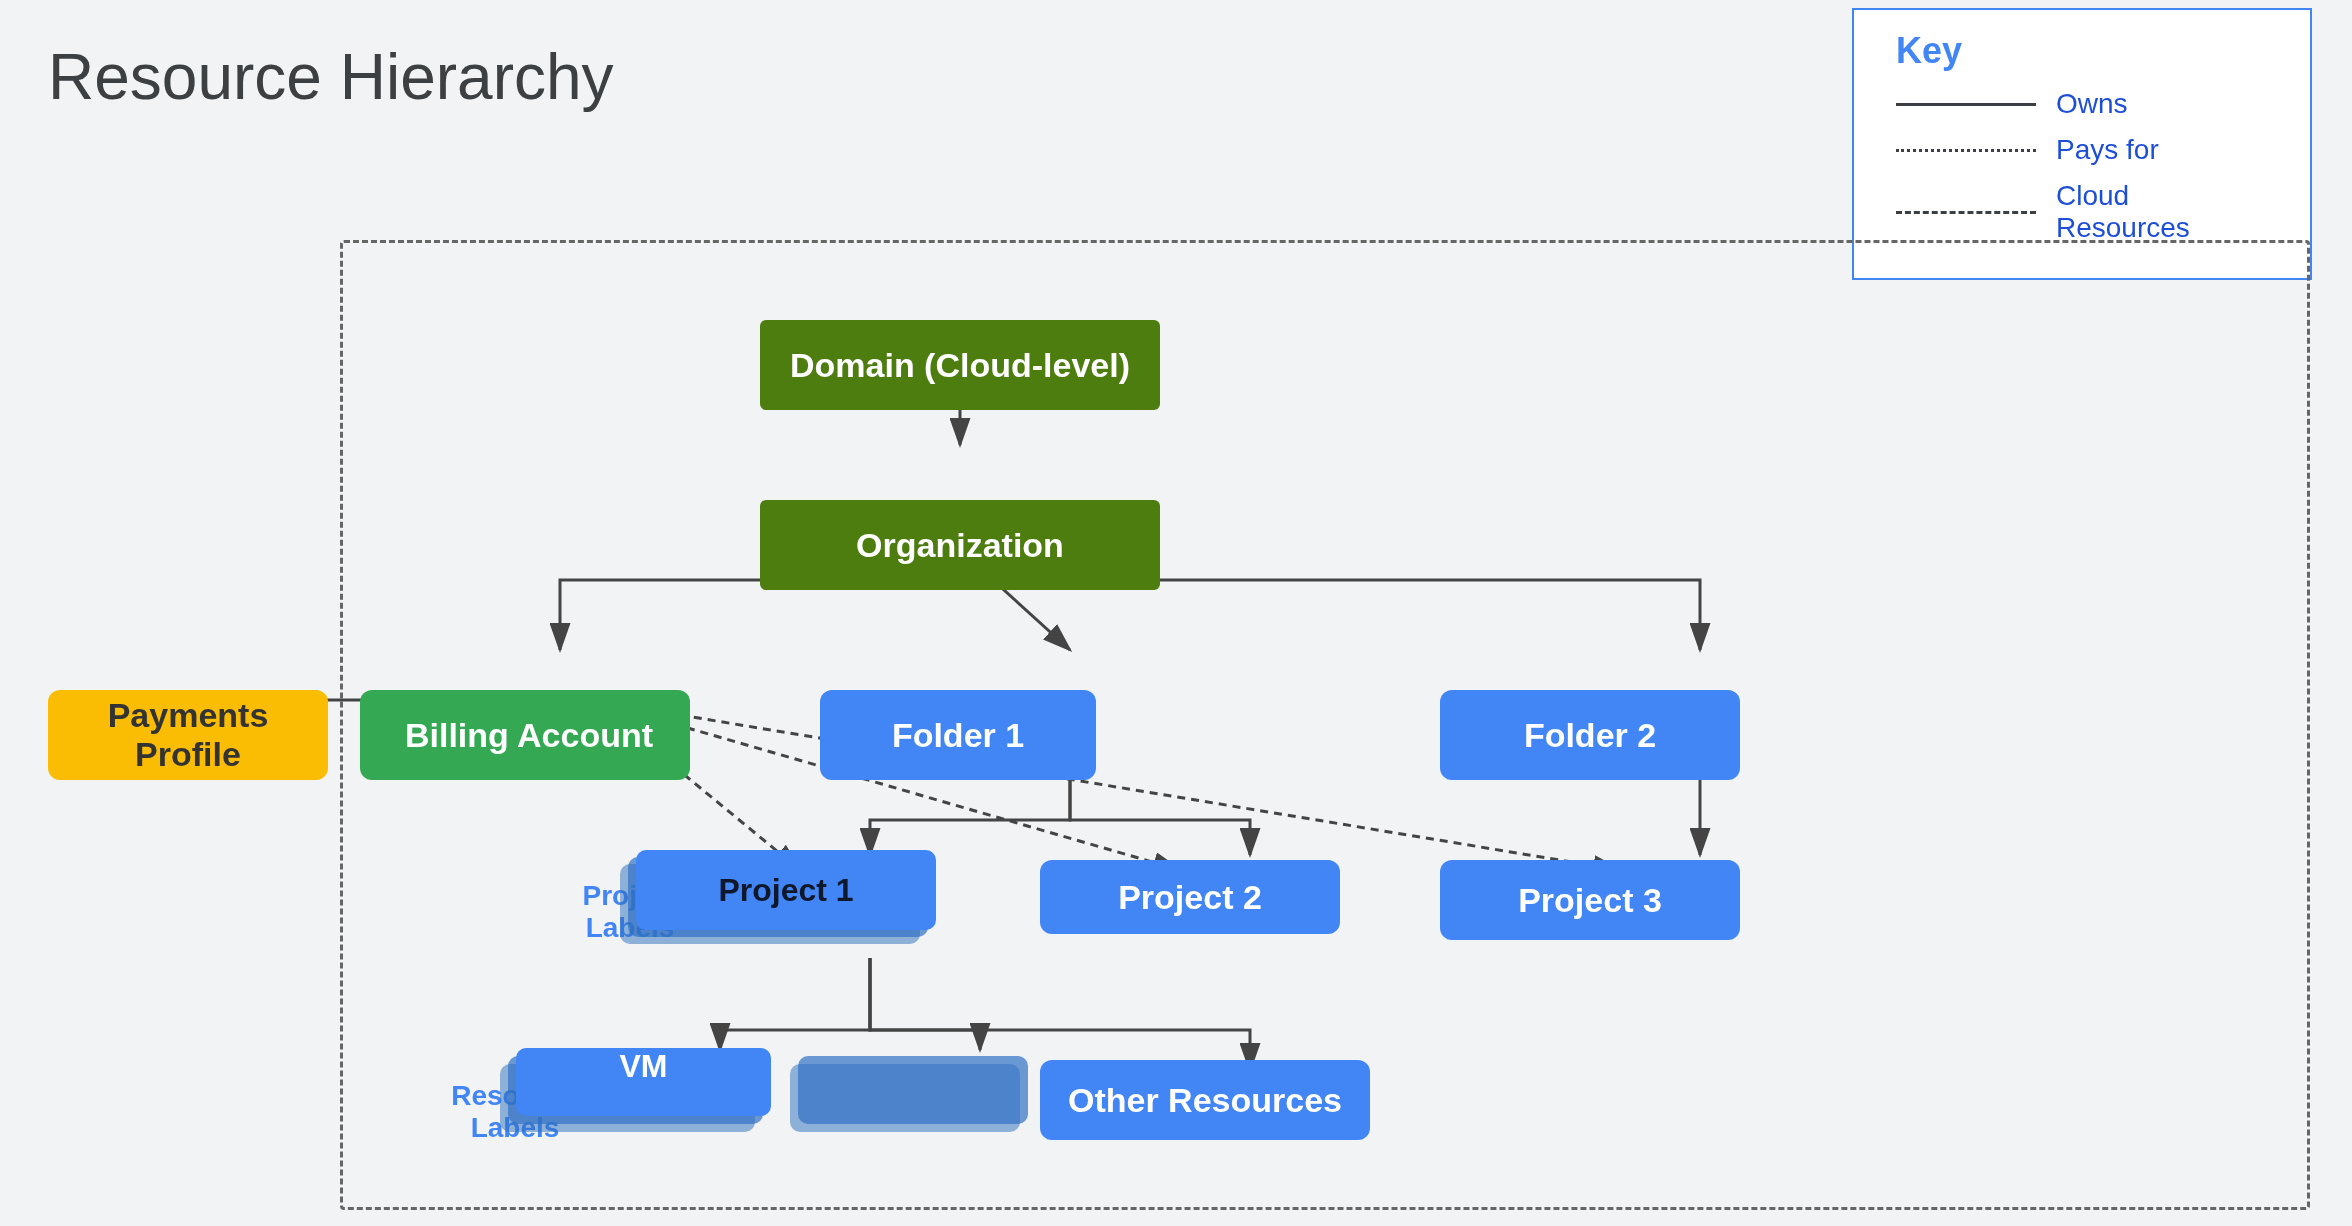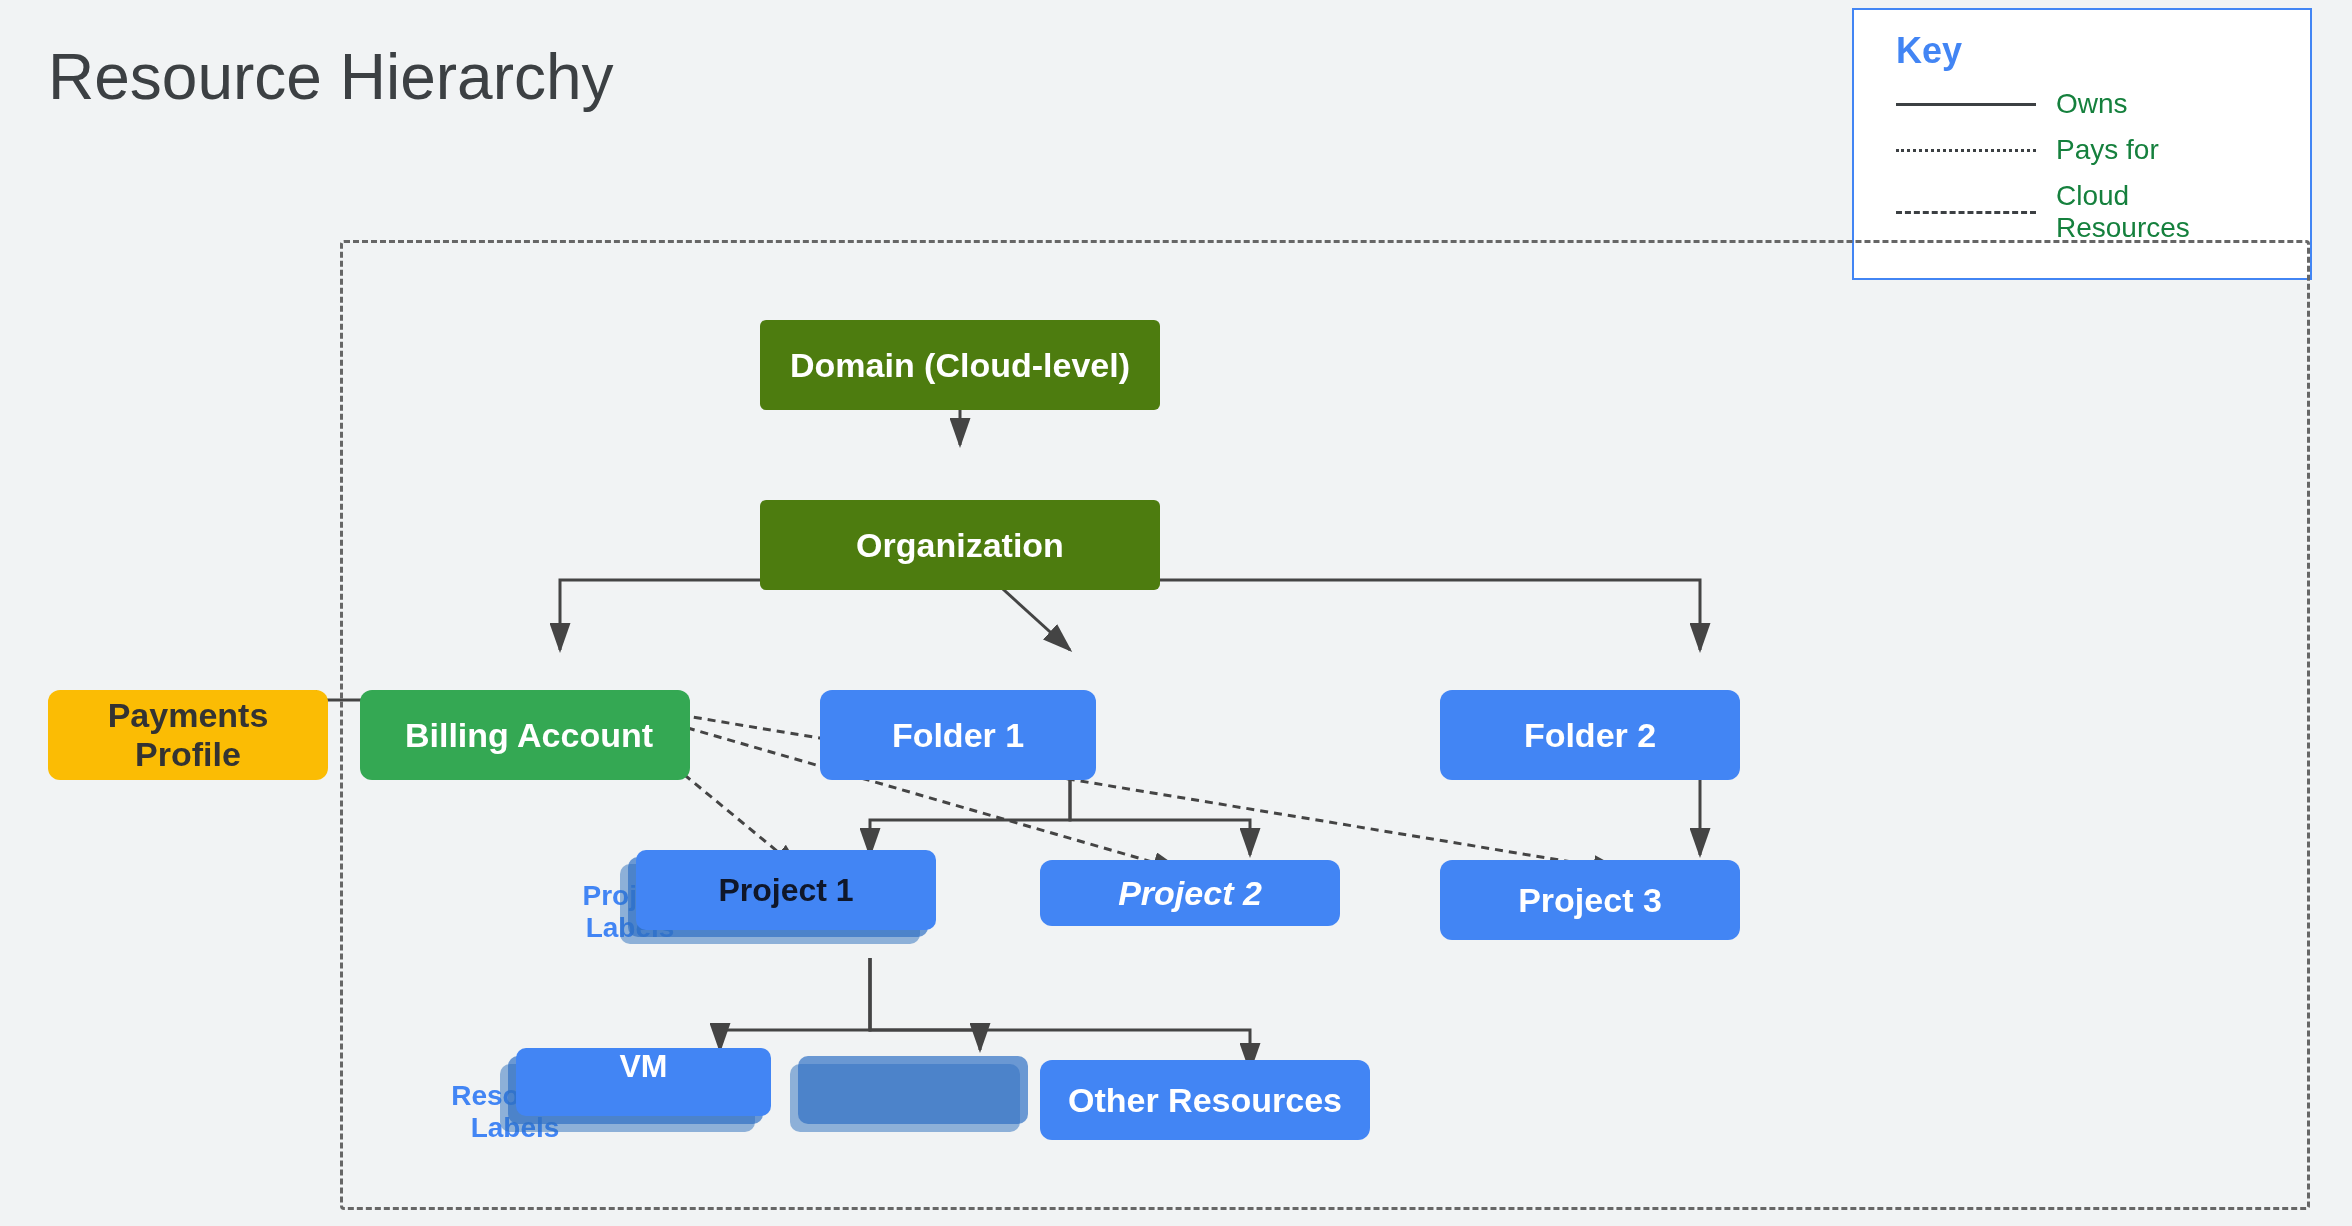--- a/index.html
+++ b/index.html
@@ -37,21 +37,21 @@
       font-size: 36px;
       font-weight: 600;
       margin-bottom: 16px;
     }
 
     .key-item {
       display: flex;
       align-items: center;
       margin-bottom: 14px;
       font-size: 28px;
-      color: #15803d;
+      color: #1d4ed8;
     }
 
     .key-line {
       width: 140px;
       margin-right: 20px;
       flex-shrink: 0;
     }
 
     .key-line.solid {
       border-top: 3px solid #3c4043;
@@ -249,21 +249,21 @@
   </div>
 
   <div class="node-stack" style="left:620px; top:690px; width:330px; height:100px;">
     <div style="position:absolute; left:0; top:14px; width:300px; height:80px; background:#2a6ebb; border-radius:10px; opacity:0.5;"></div>
     <div style="position:absolute; left:8px; top:7px; width:300px; height:80px; background:#3070c4; border-radius:10px; opacity:0.7;"></div>
     <div style="position:absolute; left:16px; top:0; width:300px; height:80px; background:#4285f4; border-radius:10px; display:flex; align-items:center; justify-content:center; font-size:32px; font-weight:700; color:#0f172a;">
       <span>Project 1</span>
     </div>
   </div>
 
-  <div class="node node-blue" style="left:1040px; top:700px; width:300px; height:66px;font-style:italic;">
+  <div class="node node-blue" style="left:1040px; top:700px; width:300px; height:74px;">
     <span>Project 2</span>
   </div>
 
   <div class="node node-blue" style="left:1440px; top:700px; width:300px; height:80px;">
     <span>Project 3</span>
   </div>
 
   <div class="label-blue" style="left:450px; top:920px; width:130px;">
     <span>Resource
 Labels</span>

